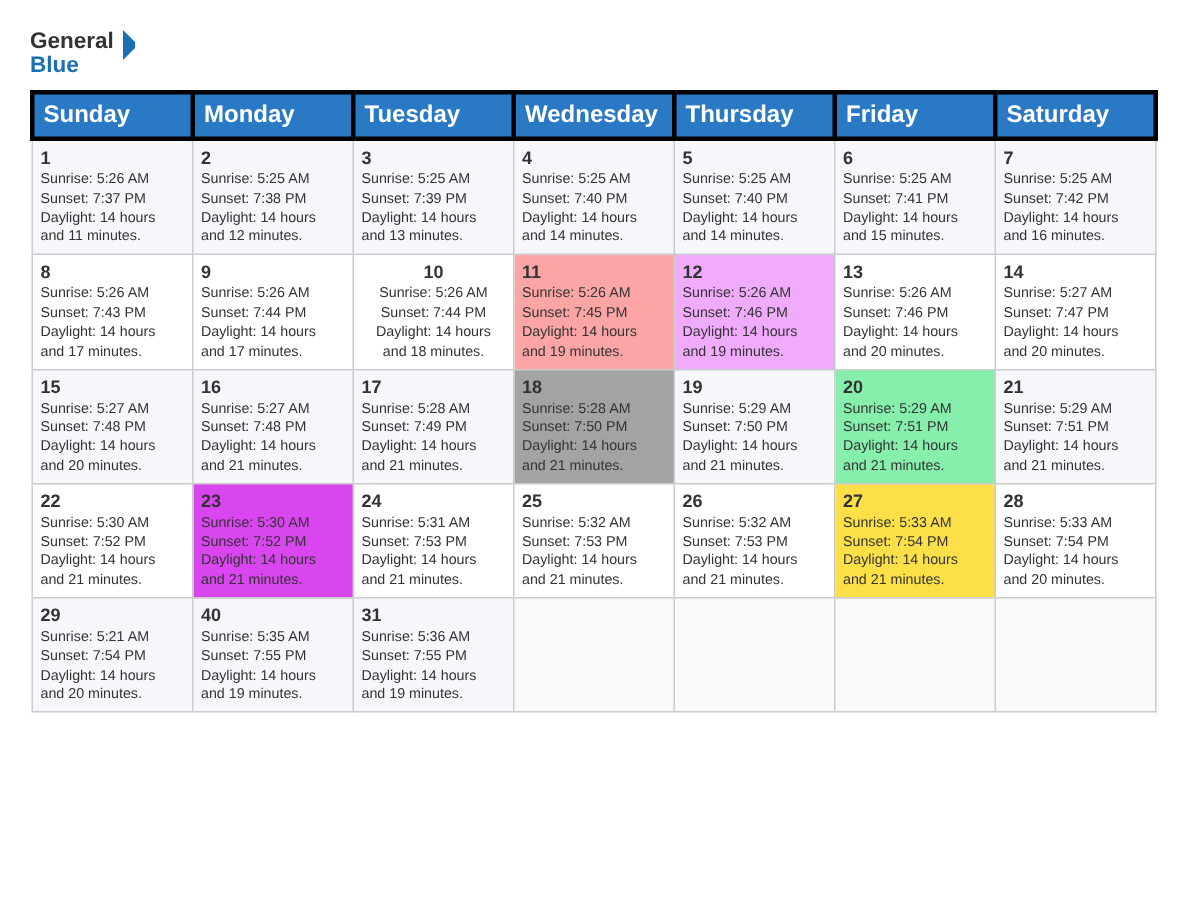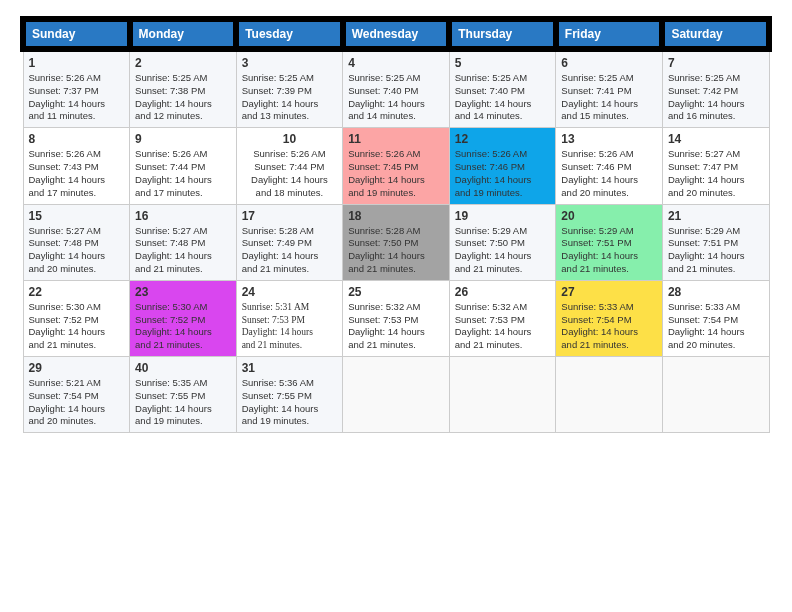--- a/index.html
+++ b/index.html
@@ -38,25 +38,25 @@
       color: #555;
     }
     .calendar {
       width: 100%;
       border-collapse: collapse;
       font-size: 10px;
     }
     .calendar th {
       background: #2979c4;
       color: #fff;
-      font-size: 12px;
+      font-size: 16px;
       font-weight: bold;
       padding: 5px 6px;
       text-align: left;
-      border: 6px solid #000000;
+      border: 3px solid #000000;
     }
     .calendar td {
       vertical-align: top;
       border: 1px solid #ccc;
       padding: 4px 5px;
       width: 14.28%;
       min-height: 75px;
       height: 75px;
       background: #fff;
     }
@@ -79,20 +79,33 @@
       line-height: 1.35;
     }
     .empty-cell {
       background: #f9f9f9 !important;
     }
   </style>
 </head>
 <body>
 
 <div class="page">
+  <div class="header">
+    <div class="logo">
+  <svg viewBox="0 0 70 36" width="70" height="36">
+    <text x="0" y="16" font-size="15" font-weight="bold" fill="#333" font-family="Arial">General</text>
+    <text x="0" y="32" font-size="15" font-weight="bold" fill="#1a6fb5" font-family="Arial">Blue</text>
+    <polygon points="62,4 72,14 62,24" fill="#1a6fb5"></polygon>
+  </svg>
+</div>
+    <div class="title-block">
+      <div class="month-title"></div>
+      <div class="subtitle"></div>
+    </div>
+  </div>
 
   <table class="calendar">
     <thead>
       <tr>
       <th>Sunday</th>
           <th>Monday</th>
           <th>Tuesday</th>
           <th>Wednesday</th>
           <th>Thursday</th>
           <th>Friday</th>
@@ -173,21 +186,21 @@
 Daylight: 14 hours
 and 18 minutes.</div>
           </td>
           <td style="background: #fca5a5;">
             <span class="day-num">11</span>
             <div class="day-info" style="white-space: pre-line;">Sunrise: 5:26 AM
 Sunset: 7:45 PM
 Daylight: 14 hours
 and 19 minutes.</div>
           </td>
-          <td style="background: #0ea5e9;">
+          <td style="background: #f0abfc;">
             <span class="day-num">12</span>
             <div class="day-info" style="white-space: pre-line;">Sunrise: 5:26 AM
 Sunset: 7:46 PM
 Daylight: 14 hours
 and 19 minutes.</div>
           </td>
           <td style="background: rgb(255, 255, 255);">
             <span class="day-num">13</span>
             <div class="day-info" style="white-space: pre-line;">Sunrise: 5:26 AM
 Sunset: 7:46 PM
@@ -263,21 +276,21 @@
           </td>
           <td style="background: #d946ef; margin-left: 21px;">
             <span class="day-num">23</span>
             <div class="day-info" style="white-space: pre-line;">Sunrise: 5:30 AM
 Sunset: 7:52 PM
 Daylight: 14 hours
 and 21 minutes.</div>
           </td>
           <td style="background: rgb(255, 255, 255);">
             <span class="day-num">24</span>
-            <div class="day-info" style="white-space: pre-line; font-family: Liberation Serif, serif;">Sunrise: 5:31 AM
+            <div class="day-info" style="white-space: pre-line;">Sunrise: 5:31 AM
 Sunset: 7:53 PM
 Daylight: 14 hours
 and 21 minutes.</div>
           </td>
           <td style="background: rgb(255, 255, 255);">
             <span class="day-num">25</span>
             <div class="day-info" style="white-space: pre-line;">Sunrise: 5:32 AM
 Sunset: 7:53 PM
 Daylight: 14 hours
 and 21 minutes.</div>

